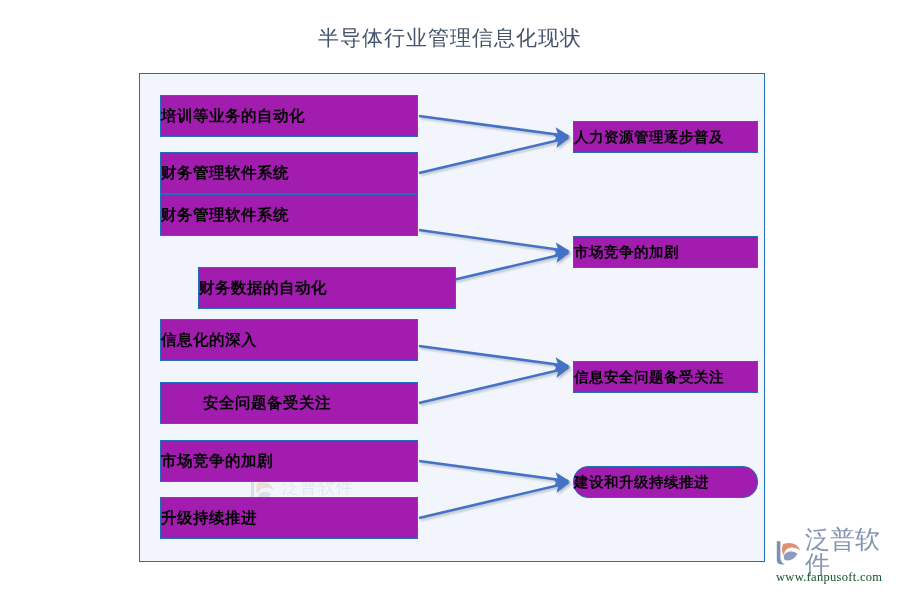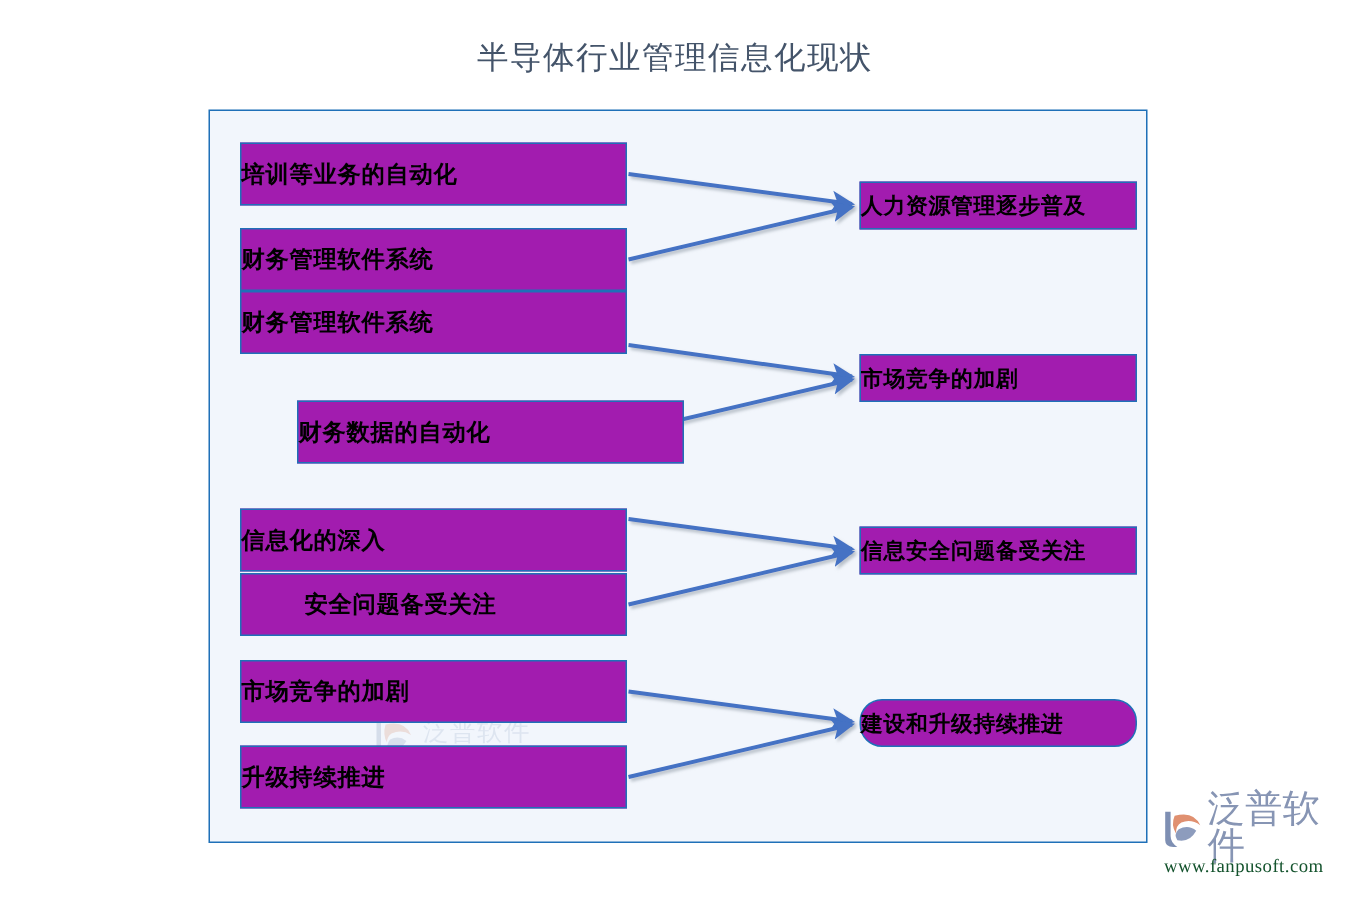--- a/index.html
+++ b/index.html
@@ -194,40 +194,40 @@
   </div>
   <div class="node-box node-left" style="top:78px;">
     <span>财务管理软件系统</span>
   </div>
   <div class="node-box node-left" style="top:120px;">
     <span>财务管理软件系统</span>
   </div>
   <div class="node-box node-left" style="top:193px;margin-left:38px;">
     <span>财务数据的自动化</span>
   </div>
-  <div class="node-box node-left" style="top:245px;margin-top:20px;">
+  <div class="node-box node-left" style="top:245px;">
     <span>信息化的深入</span>
   </div>
   <div class="node-box node-left" style="top:308px;padding-left:42px;">
     <span>安全问题备受关注</span>
   </div>
   <div class="node-box node-left" style="top:423px;">
     <span>升级持续推进</span>
   </div>
   <div class="node-box node-left" style="top:366px;">
     <span>市场竞争的加剧</span>
   </div>
 
   <div class="node-box node-right" style="top:47px;">
     <span>人力资源管理逐步普及</span>
   </div>
   <div class="node-box node-right" style="top:162px;">
     <span>市场竞争的加剧</span>
   </div>
-  <div class="node-box node-right" style="top:277px;">
+  <div class="node-box node-right" style="top:287px;">
     <span>信息安全问题备受关注</span>
   </div>
   <div class="node-box node-right" style="top:392px;border-radius:15px;">
     <span>建设和升级持续推进</span>
   </div>
 
 </div>
 
 <div id="brand-logo">
   <div class="logo-row">

